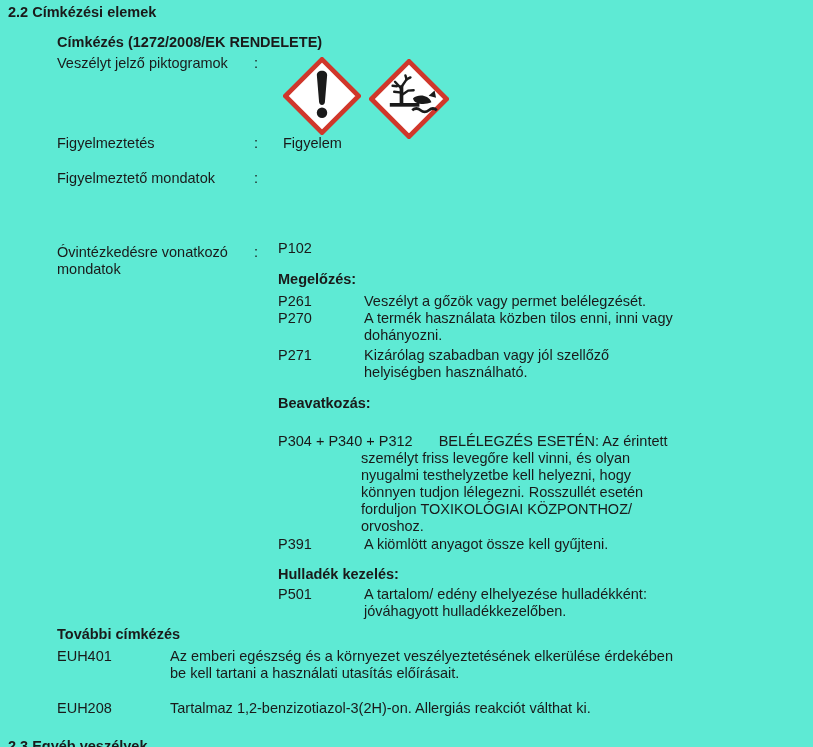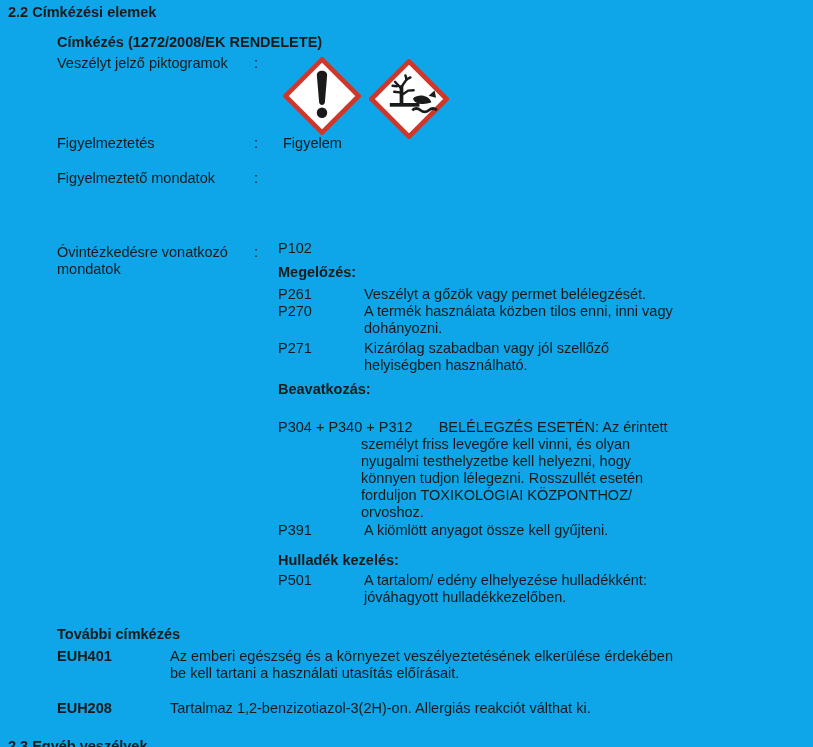--- a/index.html
+++ b/index.html
@@ -1,40 +1,40 @@
 <!DOCTYPE html>
 <html><head>
 <meta charset="utf-8">
 <style>
   html,body{margin:0;padding:0;background:#ffffff;}
   .doc{
-    position:relative;width:813px;height:747px;background:#0ea5e9;overflow:hidden;
+    position:relative;width:813px;height:747px;background:#5eead4;overflow:hidden;
     font-family:"Liberation Sans",sans-serif;font-size:14.5px;line-height:17px;color:#1a1a1a;
   }
   .abs{position:absolute;}
   .b{font-weight:bold;}
   .prelines{white-space:pre-line;}
   
   .srow{display:flex;align-items:flex-start;}
   .srow .code{flex:0 0 86px;}
   .srow .stext{width:360px;white-space:pre-line;}
   .sheading{font-weight:bold;}
-  .stack > .m9{margin-top:7px;}
+  .stack > .m9{margin-top:14px;}
   .stack > .m5{margin-top:5px;}
   .stack > .m3{margin-top:3px;}
   .stack > .m8{margin-top:21px;}
   .stack > .m1{margin-top:1px;}
   .stack > .m13{margin-top:13px;}
   
   .combined{width:440px;padding-left:83px;text-indent:-83px;}
   .combined .gap{display:inline-block;width:26px;}
   .combined .stext-inline{white-space:pre-line;}
   
   .eurow{display:flex;align-items:flex-start;}
-  .eurow .eucode{flex:0 0 113px;font-weight:bold;}
+  .eurow .eucode{flex:0 0 113px;}
   .eurow .eutext{width:610px;white-space:pre-line;}
   .picto-wrap{display:flex;align-items:flex-start;}
   .picto-wrap svg{display:block;}
   .picto2{margin-left:8px;margin-top:2px;}
 </style>
 </head>
 <body>
 
 <div class="doc">
 

